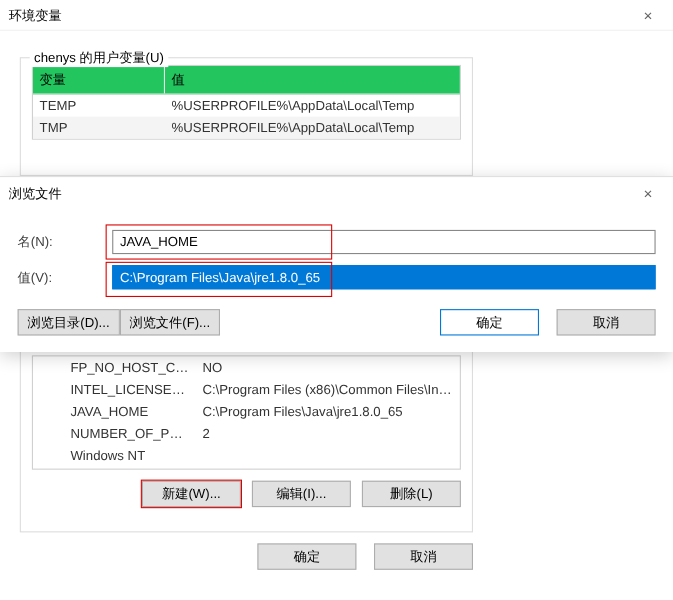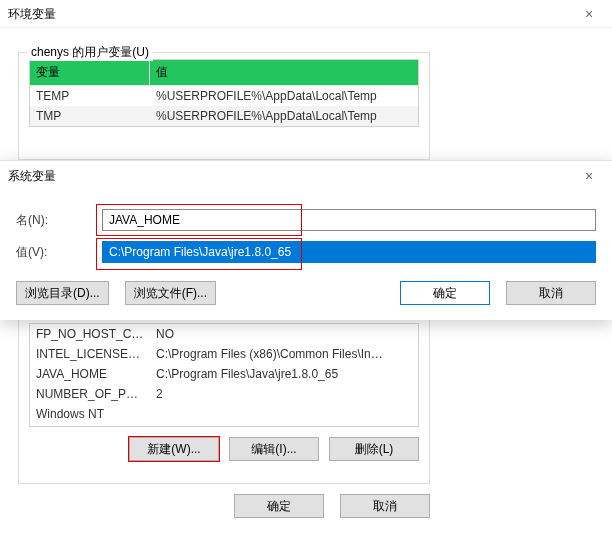--- a/index.html
+++ b/index.html
@@ -36,21 +36,21 @@
 .front-dialog { position: absolute; left: 0; top: 160px; width: 612px; height: 160px; background: #fff; box-shadow: 0 4px 16px rgba(0,0,0,0.2); border-top: 1px solid #e0e0e0; }
 .front-title { height: 30px; line-height: 30px; padding: 0 8px; display: flex; justify-content: space-between; align-items: center; }
 .front-body { padding: 8px 16px 4px; position: relative; }
 .form-row { display: flex; align-items: center; margin: 10px 0; }
 .form-row label { width: 86px; color: #404040; }
 .form-row input { flex: 1; height: 22px; border: 1px solid #888; padding: 0 6px; font-size: 12px; }
 .form-row input.highlight { border: 1px solid #0078d7; background: #0078d7; color: #fff; }
 .name-red { outline: 1px solid #d00; outline-offset: 2px; width: 200px; position: absolute; top: 16px; left: 99px; height: 26px; pointer-events: none; }
 .val-red { outline: 1px solid #d00; outline-offset: 2px; width: 200px; position: absolute; top: 50px; left: 99px; height: 26px; pointer-events: none; }
 .front-btns { display: flex; justify-content: space-between; padding: 4px 16px 0; }
-.front-btns-left { display: flex; gap: 16px; }
+.front-btns-left { display: flex; }
 .front-btns-right { display: flex; gap: 16px; }
 .btn.primary-outline { border: 1px solid #0078d7; background: #fff; }
 
 
 .ellipsis { text-overflow: ellipsis; overflow: hidden; white-space: nowrap; }
 </style>
 </head>
 <body>
 
 <div class="back-dialog">
@@ -71,21 +71,21 @@
         <div class="col-val ellipsis">%USERPROFILE%\AppData\Local\Temp</div>
       </div>
       <div class="trow alt">
         <div class="col-var ellipsis">TMP</div>
         <div class="col-val ellipsis">%USERPROFILE%\AppData\Local\Temp</div>
       </div>
     </div>
   </div>
 
   <div class="group sys-group">
-    <div class="tbl" style="height:104px; overflow:hidden;">
+    <div class="tbl" style="height:104px; overflow:hidden;padding-left:28px;">
       <div class="trow">
         <div class="col-var ellipsis">FP_NO_HOST_CH…</div>
         <div class="col-val ellipsis">NO</div>
       </div>
       <div class="trow">
         <div class="col-var ellipsis">INTEL_LICENSE_F…</div>
         <div class="col-val ellipsis">C:\Program Files (x86)\Common Files\In…</div>
       </div>
       <div class="trow">
         <div class="col-var ellipsis">JAVA_HOME</div>
@@ -107,21 +107,21 @@
   </div>
 
   <div class="back-bottom">
     <div class="btn">确定</div>
     <div class="btn">取消</div>
   </div>
 </div>
 
 <div class="front-dialog">
   <div class="front-title">
-    <span>系统变量</span>
+    <span>浏览文件</span>
     <span class="close-x">×</span>
   </div>
   <div class="front-body">
     <div class="form-row">
       <label>名(N):</label>
       <input type="text" value="JAVA_HOME" style="">
     </div>
     <div class="form-row">
       <label>值(V):</label>
       <input type="text" class="highlight" value="C:\Program Files\Java\jre1.8.0_65" style="">

